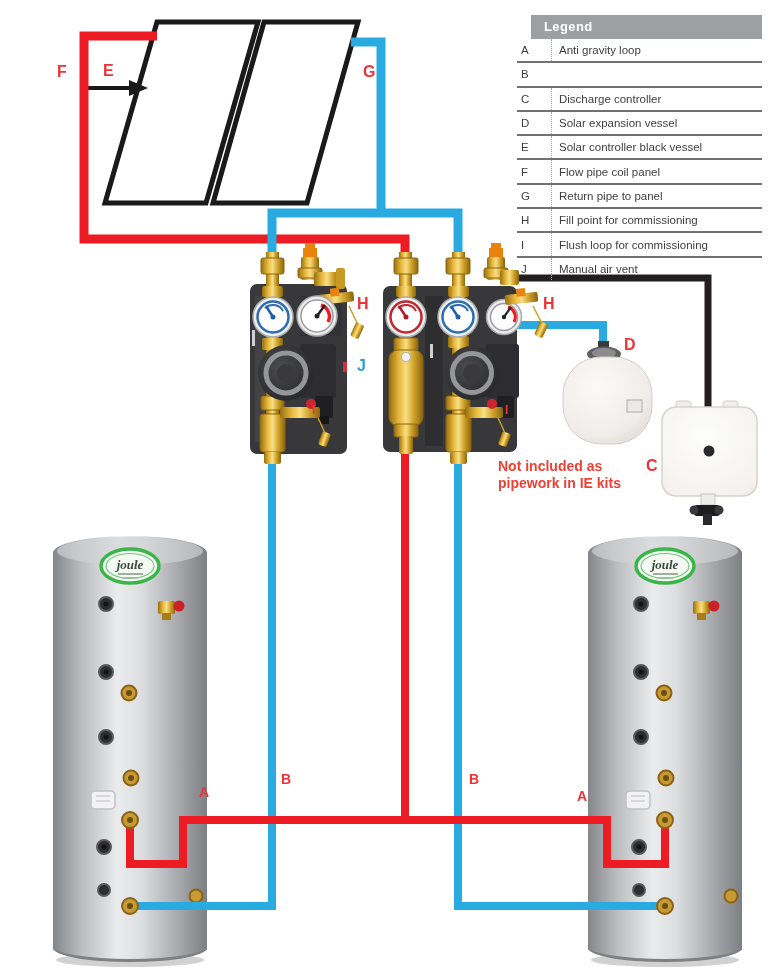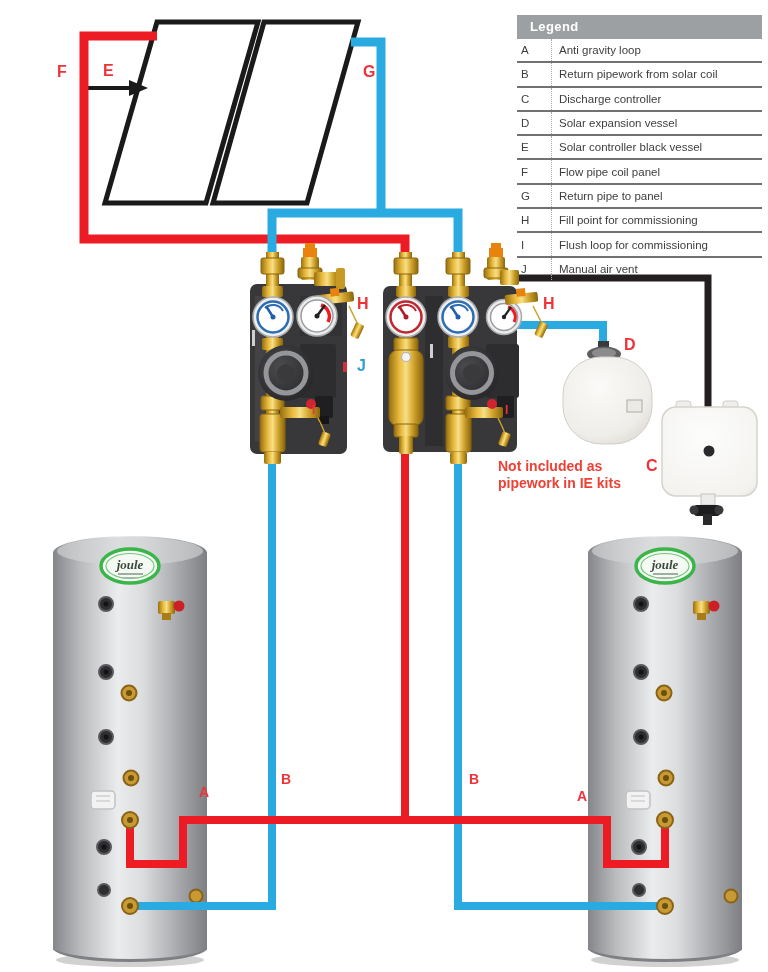--- a/index.html
+++ b/index.html
@@ -11,21 +11,21 @@
   .lbl.blue{color:#2f9fd8;}
   .lbl.sm{font-size:12px;}
   .lbl.md{font-size:14px;}
   .lbl.lg{font-size:16px;}
   
   .note{position:absolute;left:498px;top:458px;width:146px;
         color:#ee4035;font-weight:bold;font-size:14px;line-height:17px;}
   
   .legend{position:absolute;left:517px;top:15px;width:245px;font-size:11.5px;color:#3e3e40;}
   .legend-header{height:24px;background:#9da0a2;color:#ffffff;font-weight:bold;
-                 font-size:13px;line-height:24px;padding-left:13px;letter-spacing:.4px;}
+                 font-size:13px;line-height:24px;padding-left:13px;letter-spacing:.4px;margin-left:14px;}
   .legend-row{display:flex;align-items:center;height:22.3px;border-bottom:2px solid #707173;}
   .legend-row:last-child{border-bottom:none;}
   .legend-key{width:30px;padding-left:4px;flex:none;}
   .legend-desc{flex:1;border-left:1px dotted #a5a5a7;padding-left:7px;height:100%;
                display:flex;align-items:center;}
 </style>
 </head>
 <body>
 
 <div class="stage">
@@ -325,21 +325,20 @@
   </div>
 
   <div class="legend">
     <div class="legend-header">Legend</div>
     <div class="legend-row">
       <span class="legend-key">A</span>
       <span class="legend-desc">Anti gravity loop</span>
     </div>
     <div class="legend-row">
       <span class="legend-key">B</span>
-      <span class="legend-desc">Return pipework from solar coil</span>
     </div>
     <div class="legend-row">
       <span class="legend-key">C</span>
       <span class="legend-desc">Discharge controller</span>
     </div>
     <div class="legend-row">
       <span class="legend-key">D</span>
       <span class="legend-desc">Solar expansion vessel</span>
     </div>
     <div class="legend-row">

